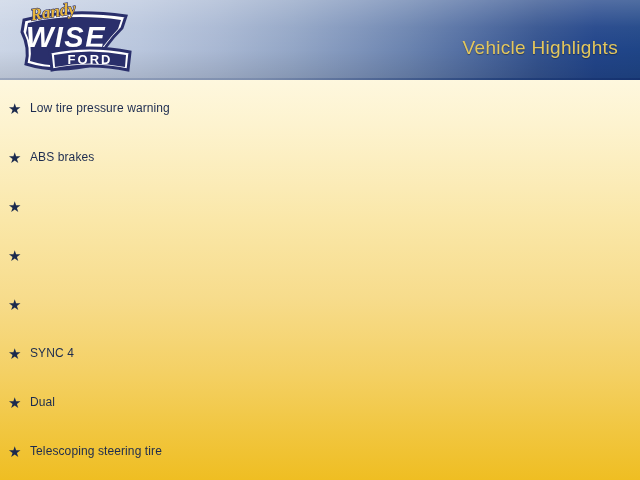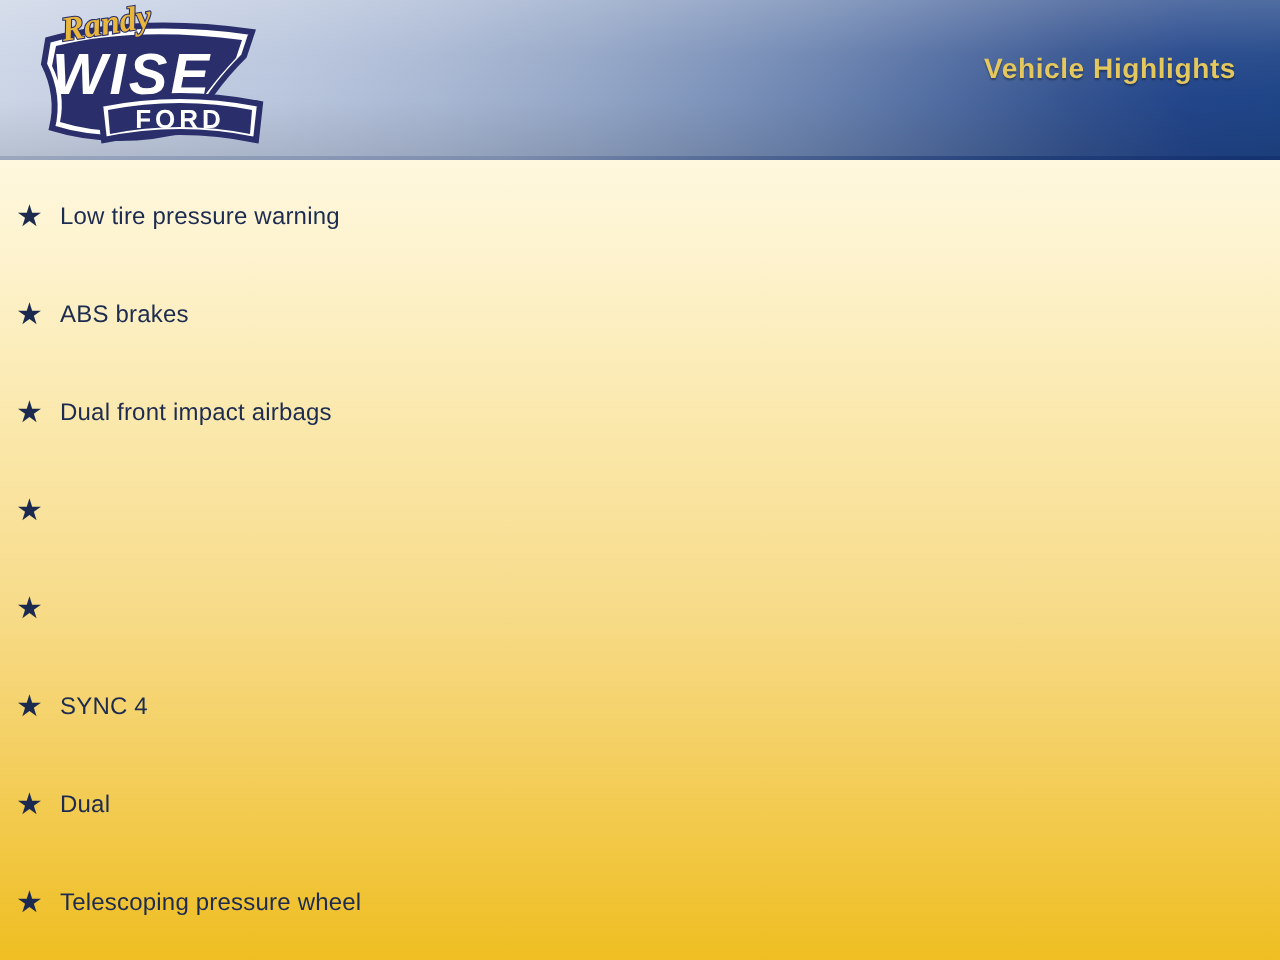--- a/index.html
+++ b/index.html
@@ -58,23 +58,23 @@
     background: linear-gradient(90deg,
         rgba(130,145,175,0.55) 0%,
         rgba(110,128,165,0.6) 40%,
         rgba(30,60,120,0.75) 78%,
         rgba(20,48,110,0.85) 100%);
   }
 
   .header-title {
     position: absolute;
     right: 22px;
-    top: 26px;
-    font-size: 14px;
-    font-weight: 700;
+    top: 37px;
+    font-size: 19px;
+    font-weight: 400;
     letter-spacing: 0.3px;
     color: #E4C75D;
     text-shadow: 0 1px 1px rgba(0,0,0,0.35);
     white-space: nowrap;
   }
 
   
   .logo {
     position: absolute;
     left: 8px;
@@ -153,35 +153,34 @@
     <li class="hl-item" style="top:15px">
       <span class="hl-star">★</span>
       <span class="hl-label">Low tire pressure warning</span>
     </li>
     <li class="hl-item" style="top:64px">
       <span class="hl-star">★</span>
       <span class="hl-label">ABS brakes</span>
     </li>
     <li class="hl-item" style="top:113px">
       <span class="hl-star">★</span>
-      <span class="hl-label">Dual front impact airbags</span>
     </li>
     <li class="hl-item" style="top:162px">
       <span class="hl-star">★</span>
     </li>
     <li class="hl-item" style="top:211px">
       <span class="hl-star">★</span>
     </li>
     <li class="hl-item" style="top:260px">
       <span class="hl-star">★</span>
       <span class="hl-label">SYNC 4</span>
     </li>
     <li class="hl-item" style="top:309px">
       <span class="hl-star">★</span>
       <span class="hl-label">Dual</span>
     </li>
     <li class="hl-item" style="top:358px">
       <span class="hl-star">★</span>
-      <span class="hl-label">Telescoping pressure wheel</span>
+      <span class="hl-label">Telescoping steering tire</span>
     </li>
   </ul>
 
 </div>
 
 </body></html>

